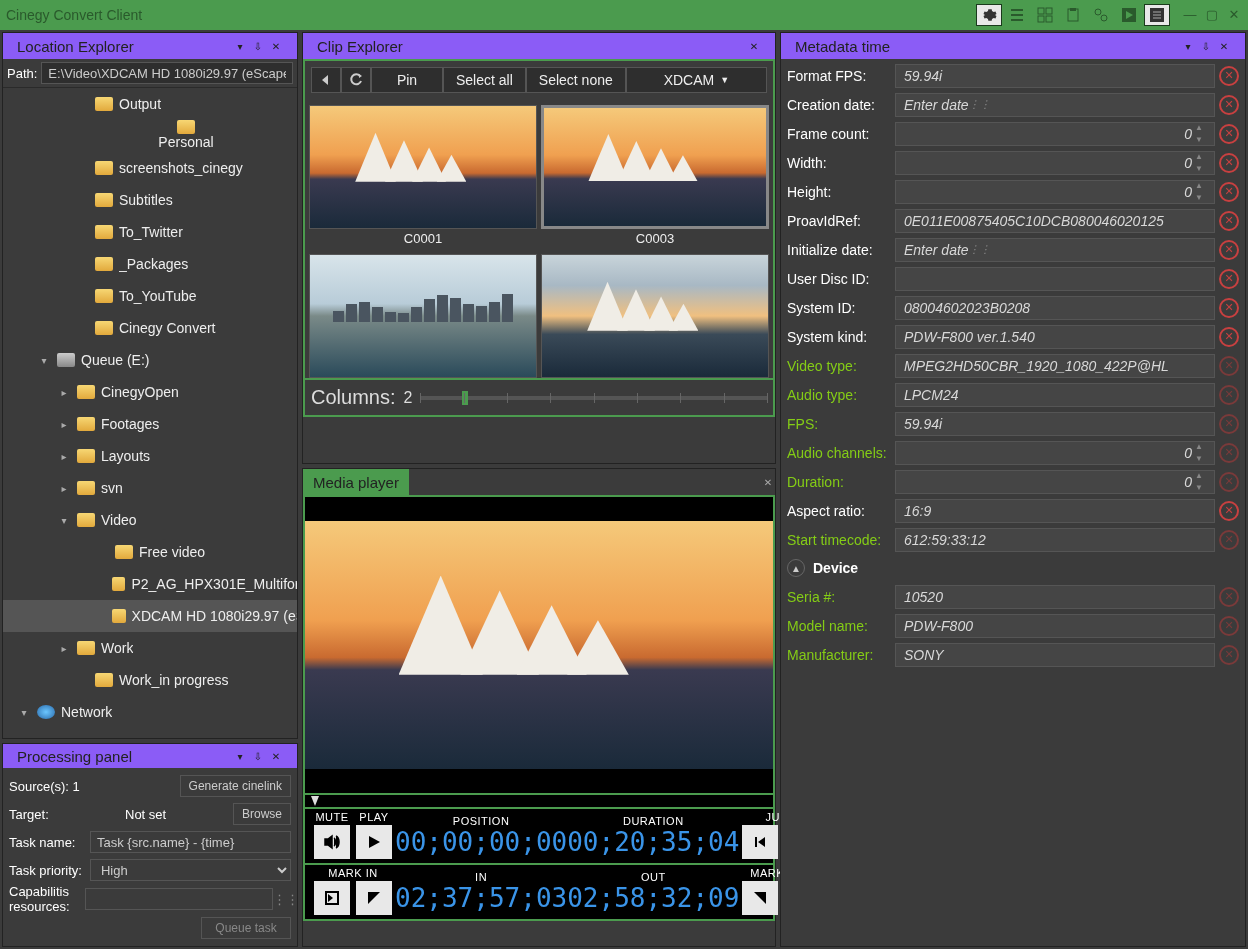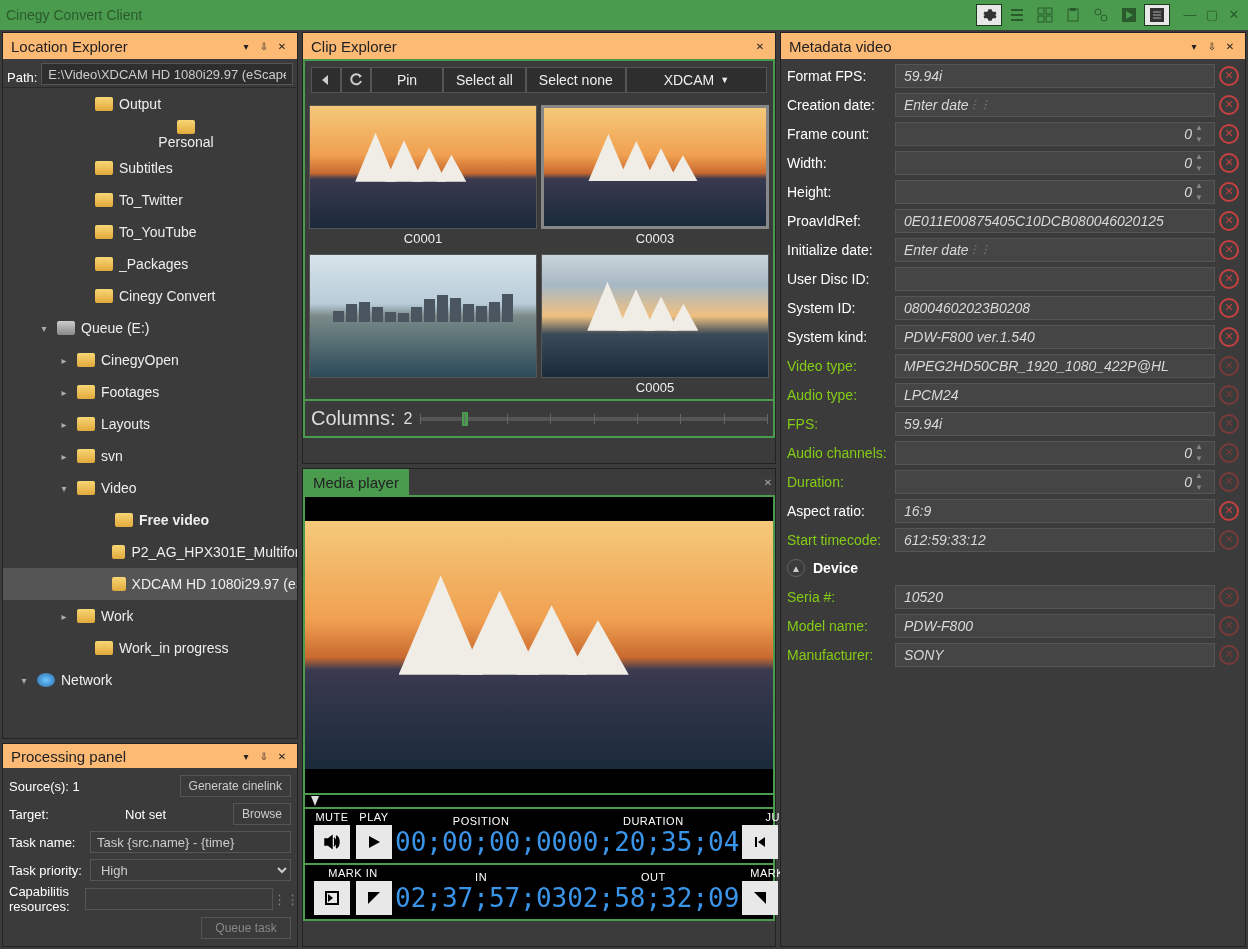--- a/index.html
+++ b/index.html
@@ -12,27 +12,27 @@
 .titlebar .tbtn.active { border: 1px solid #1a3a1c; background: #e8e8e8; }
 .titlebar .winbtns { display: flex; gap: 6px; margin-left: 12px; }
 .titlebar .wbtn { width: 16px; height: 16px; color: #2a5a2c; font-size: 13px; cursor: pointer; text-align: center; }
 
 .main { display: flex; height: 919px; }
 .col1 { width: 300px; display: flex; flex-direction: column; }
 .col2 { width: 478px; display: flex; flex-direction: column; }
 .col3 { flex: 1; display: flex; flex-direction: column; }
 
 .panel { border: 1px solid #222; margin: 2px; display: flex; flex-direction: column; background: #3b3b3b; }
-.panel-hdr { height: 26px; background: #fdba74; color: #222; display: flex; align-items: center; padding: 0 8px; font-size: 15px; }
+.panel-hdr { height: 26px; background: #8b5cf6; color: #222; display: flex; align-items: center; padding: 0 14px; font-size: 15px; }
 .panel-hdr .spacer { flex: 1; }
 .panel-hdr .pbtn { width: 14px; height: 14px; margin-left: 4px; font-size: 10px; display: flex; align-items: center; justify-content: center; cursor: pointer; color: #222; }
 .panel-hdr.tab-style { background: #3b3b3b; padding: 0; }
 .panel-hdr.tab-style .tab { background: #4b9b4e; height: 26px; display: inline-flex; align-items: center; padding: 0 10px; color: #222; font-size: 15px; }
 
-.path-row { display: flex; align-items: flex-end; height: 28px; padding: 2px 4px; gap: 4px; }
+.path-row { display: flex; align-items: center; height: 28px; padding: 2px 4px; gap: 4px; }
 .path-row .lbl { color: #fff; font-size: 13px; font-weight: 500; }
 .path-row input { flex: 1; height: 22px; background: #2e2e2e; border: 1px solid #555; color: #ccc; padding: 0 6px; font-size: 13px; }
 
 .tree { flex: 1; overflow: auto; padding: 0 0; border-top: 1px solid #2a2a2a; }
 .tree-node { display: flex; align-items: center; height: 32px; padding-left: 4px; cursor: pointer; }
 .tree-node.sel { background: #555; }
 .tree-node .arr { width: 14px; font-size: 10px; color: #aaa; text-align: center; }
 .tree-node .ico { width: 18px; height: 14px; margin: 0 6px; }
 .tree-node .lbl { color: #eee; font-size: 14px; white-space: nowrap; overflow: hidden; }
 .folder-ico { background: linear-gradient(#f7d774, #e2a93c); border-radius: 2px; }
@@ -188,36 +188,41 @@
             <span class="lbl">Output</span>
           </div>
           <div class="tree-node" style="padding-left: 72px; flex-direction: column;">
             <span class="arr"></span>
             <span class="ico folder-ico"></span>
             <span class="lbl">Personal</span>
           </div>
           <div class="tree-node" style="padding-left: 72px;">
             <span class="arr"></span>
             <span class="ico folder-ico"></span>
+            <span class="lbl">screenshots_cinegy</span>
+          </div>
+          <div class="tree-node" style="padding-left: 72px;">
+            <span class="arr"></span>
+            <span class="ico folder-ico"></span>
             <span class="lbl">Subtitles</span>
           </div>
           <div class="tree-node" style="padding-left: 72px;">
             <span class="arr"></span>
             <span class="ico folder-ico"></span>
             <span class="lbl">To_Twitter</span>
           </div>
           <div class="tree-node" style="padding-left: 72px;">
             <span class="arr"></span>
             <span class="ico folder-ico"></span>
+            <span class="lbl">_Packages</span>
+          </div>
+          <div class="tree-node" style="padding-left: 72px;">
+            <span class="arr"></span>
+            <span class="ico folder-ico"></span>
             <span class="lbl">To_YouTube</span>
-          </div>
-          <div class="tree-node" style="padding-left: 72px;">
-            <span class="arr"></span>
-            <span class="ico folder-ico"></span>
-            <span class="lbl">_Packages</span>
           </div>
           <div class="tree-node" style="padding-left: 72px;">
             <span class="arr"></span>
             <span class="ico folder-ico"></span>
             <span class="lbl">Cinegy Convert</span>
           </div>
           <div class="tree-node" style="padding-left: 34px;">
             <span class="arr">▾</span>
             <span class="ico drive-ico"></span>
             <span class="lbl">Queue (E:)</span>
@@ -240,21 +245,21 @@
           <div class="tree-node" style="padding-left: 54px;">
             <span class="arr">▸</span>
             <span class="ico folder-ico"></span>
             <span class="lbl">svn</span>
           </div>
           <div class="tree-node" style="padding-left: 54px;">
             <span class="arr">▾</span>
             <span class="ico folder-ico"></span>
             <span class="lbl">Video</span>
           </div>
-          <div class="tree-node" style="padding-left: 92px; font-weight: bold;">
+          <div class="tree-node" style="padding-left: 92px;">
             <span class="arr"></span>
             <span class="ico folder-ico"></span>
             <span class="lbl">Free video</span>
           </div>
           <div class="tree-node" style="padding-left: 92px;">
             <span class="arr"></span>
             <span class="ico folder-ico"></span>
             <span class="lbl">P2_AG_HPX301E_MultiformatTest</span>
           </div>
           <div class="tree-node sel" style="padding-left: 92px;">
@@ -390,21 +395,20 @@
           </div>
           <div class="thumb">
             <div class="img scene-dusk">
               <div class="sails">
                 <div class="sail s1"></div>
                 <div class="sail s2"></div>
                 <div class="sail s3"></div>
                 <div class="sail s4"></div>
               </div>
             </div>
-            <div class="cap">C0005</div>
           </div>
         </div>
       <div class="cols-row">
         <span class="clbl">Columns:</span>
         <span class="cval">2</span>
         <div class="slider">
           <div class="knob"></div>
         <div class="tick" style="left: 0%;"></div>
             <div class="tick" style="left: 12.5%;"></div>
             <div class="tick" style="left: 25%;"></div>
@@ -527,21 +531,21 @@
               </button>
           </div>
         </div>
       </div>
     </div>
   </div>
 
   <div class="col3">
     <div class="panel" style="flex:1">
       <div class="panel-hdr">
-        <span>Metadata video</span>
+        <span>Metadata time</span>
         <span class="spacer"></span>
         <span class="pbtn">▾</span>
         <span class="pbtn">⇩</span>
         <span class="pbtn">✕</span>
       </div>
       <div class="meta" id="meta">
           <div class="meta-row">
             <span class="mlbl">Format FPS:</span>
             <div class="mval txt">59.94i</div>
             <div class="mx">✕</div>

